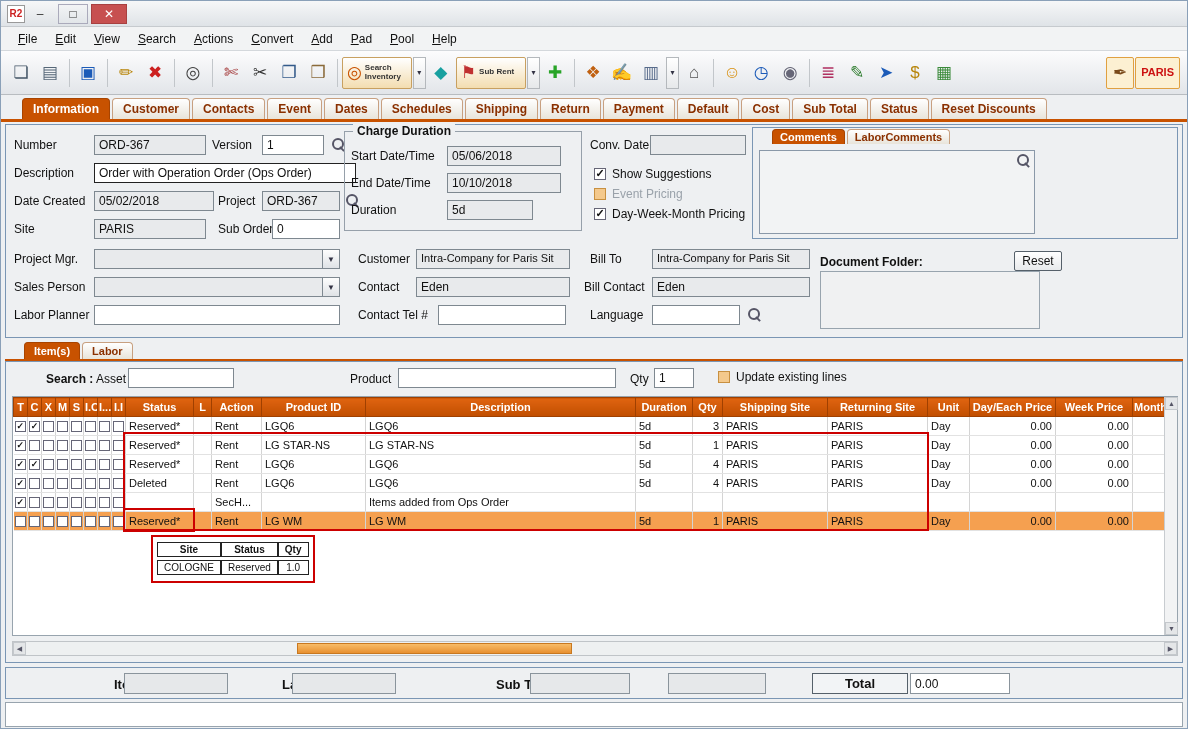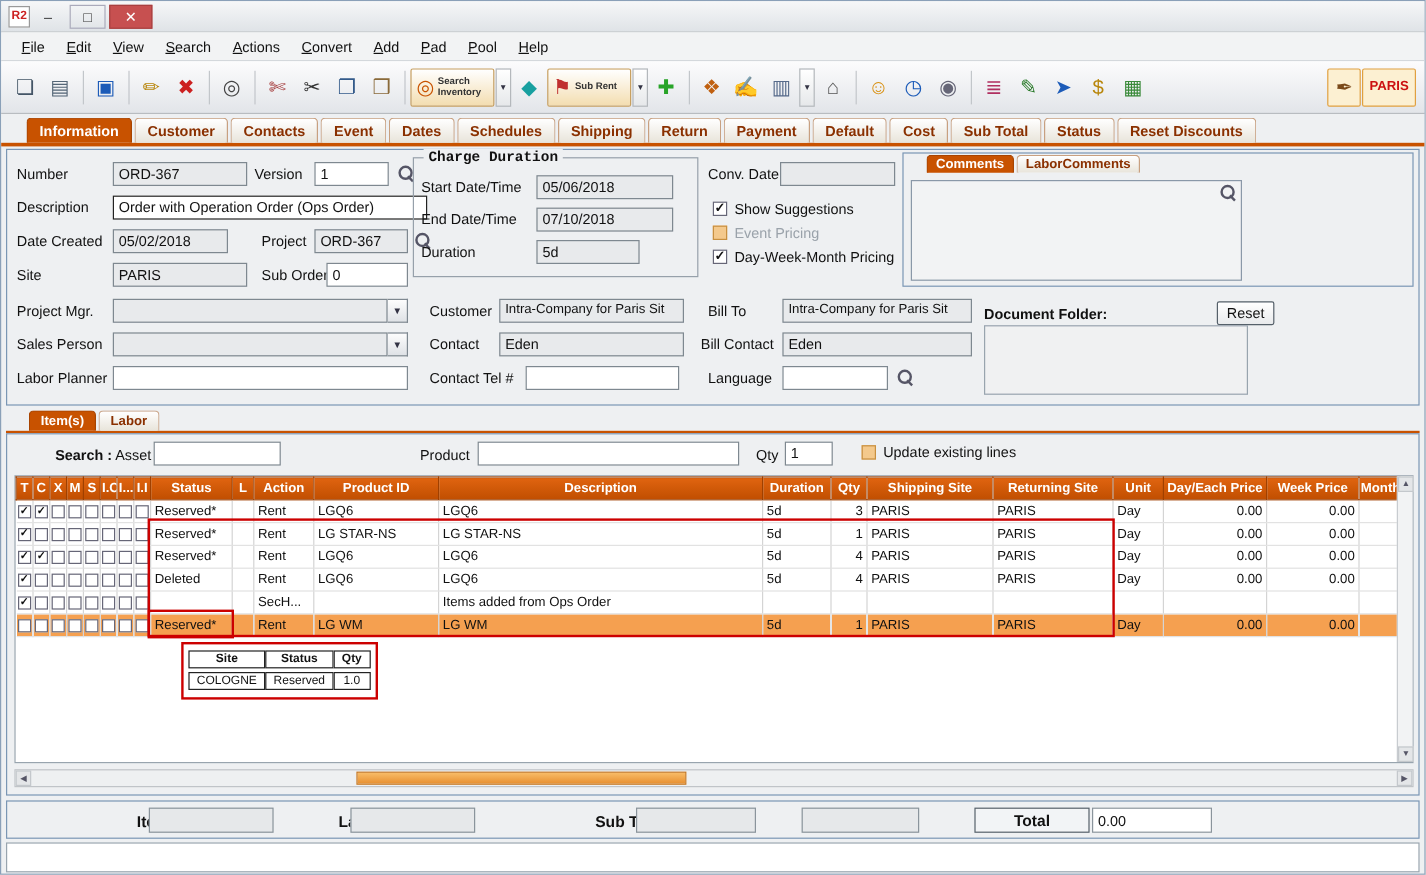--- a/index.html
+++ b/index.html
@@ -48,21 +48,21 @@
   .field.ro{background:#e8eaec;}
   .field.fs11{font-size:11px;}
   .field.desc{border:1px solid #222;}
   .mag{position:absolute;width:13px;height:13px;}
   .mag::before{content:"";position:absolute;width:8px;height:8px;border:2px solid #556;border-radius:50%;left:0;top:0;}
   .mag::after{content:"";position:absolute;width:6px;height:2px;background:#556;transform:rotate(45deg);left:7px;top:10px;}
   .combo{position:absolute;display:flex;height:20px;}
   .combo .cfield{flex:1;border:1px solid #7e8890;background:#e8eaec;position:relative;}
   .dropbtn{width:17px;border:1px solid #7e8890;border-left:none;background:linear-gradient(#fdfdfd,#dfe2e6);font-size:8px;display:flex;align-items:center;justify-content:center;color:#334;}
   .group{position:absolute;border:1px solid #96a0aa;}
-  .group-title{position:absolute;top:-8px;left:8px;background:#eef0f2;font-weight:bold;font-size:12px;padding:0 4px;white-space:nowrap;font-family:Liberation Mono, monospace;}
+  .group-title{position:absolute;top:-8px;left:8px;background:#eef0f2;font-weight:bold;font-size:12px;padding:0 4px;white-space:nowrap;}
   .cb{width:12px;height:12px;border:1px solid #667;background:#fff;display:inline-flex;align-items:center;justify-content:center;font-size:11px;color:#111;flex:0 0 auto;}
   .cb.checked::after{content:"✓";font-weight:bold;margin-top:-2px;}
   .cb.amber{background:#f4c98c;border-color:#c89040;}
   .cbrow{position:absolute;display:flex;align-items:center;gap:6px;font-size:12px;}
   .comments-wrap{position:absolute;left:746px;top:2px;width:426px;height:112px;border:1px solid #7a96b4;background:#eef0f2;}
   #ctabs{position:absolute;top:1px;left:3px;display:flex;align-items:flex-end;}
   .comments-box{position:absolute;left:6px;top:22px;width:276px;height:84px;border:1px solid #8a98a8;background:#f2f3f4;}
   .docfolder-box{position:absolute;left:814px;top:146px;width:220px;height:58px;border:1px solid #98a4ae;background:#f0f1f2;}
   .reset-btn{position:absolute;left:1008px;top:126px;width:48px;height:20px;border:1px solid #55606a;border-radius:2px;background:linear-gradient(#ffffff,#e8eaec);font-size:12px;display:flex;align-items:center;justify-content:center;}
 
@@ -307,21 +307,21 @@
     <span class="lbl" style="left:8px;top:13px">Number</span>
     <span class="field ro" style="left:88px;top:10px;width:112px">ORD-367</span>
     <span class="lbl" style="left:206px;top:13px">Version</span>
     <span class="field" style="left:256px;top:10px;width:62px">1</span>
     <span class="mag" style="left:326px;top:13px"></span>
 
     <span class="lbl" style="left:8px;top:41px">Description</span>
     <span class="field desc" style="left:88px;top:38px;width:262px">Order with Operation Order (Ops Order)</span>
 
     <span class="lbl" style="left:8px;top:69px">Date Created</span>
-    <span class="field ro" style="left:88px;top:66px;width:96px">05/02/2018</span>
+    <span class="field ro" style="left:88px;top:66px;width:120px">05/02/2018</span>
     <span class="lbl" style="left:212px;top:69px">Project</span>
     <span class="field ro" style="left:256px;top:66px;width:78px">ORD-367</span>
     <span class="mag" style="left:340px;top:69px"></span>
 
     <span class="lbl" style="left:8px;top:97px">Site</span>
     <span class="field ro" style="left:88px;top:94px;width:112px">PARIS</span>
     <span class="lbl" style="left:212px;top:97px">Sub Orders</span>
     <span class="field" style="left:266px;top:94px;width:68px">0</span>
 
     <span class="lbl" style="left:8px;top:127px">Project Mgr.</span>
@@ -337,21 +337,21 @@
     </span>
 
     <span class="lbl" style="left:8px;top:183px">Labor Planner</span>
     <span class="field" style="left:88px;top:180px;width:246px"></span>
 
     <div class="group" style="left:338px;top:6px;width:238px;height:100px">
       <span class="group-title">Charge Duration</span>
       <span class="lbl" style="left:6px;top:17px">Start Date/Time</span>
       <span class="field ro" style="left:102px;top:14px;width:114px">05/06/2018</span>
       <span class="lbl" style="left:6px;top:44px">End Date/Time</span>
-      <span class="field ro" style="left:102px;top:41px;width:114px">07/10/2018</span>
+      <span class="field ro" style="left:102px;top:41px;width:114px">10/10/2018</span>
       <span class="lbl" style="left:6px;top:71px">Duration</span>
       <span class="field ro" style="left:102px;top:68px;width:86px">5d</span>
     </div>
 
     <span class="lbl" style="left:584px;top:13px">Conv. Date</span>
     <span class="field ro" style="left:644px;top:10px;width:96px"></span>
 
     <span class="cbrow" style="left:588px;top:42px">
       <span class="cb checked"></span>
       <span>Show Suggestions</span>

